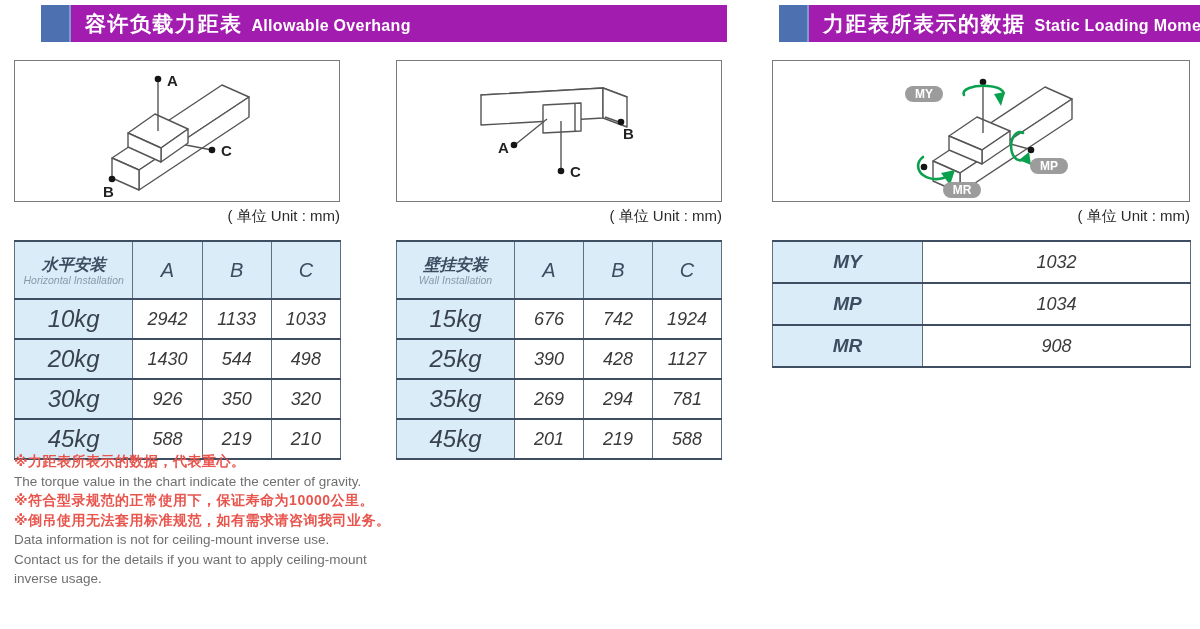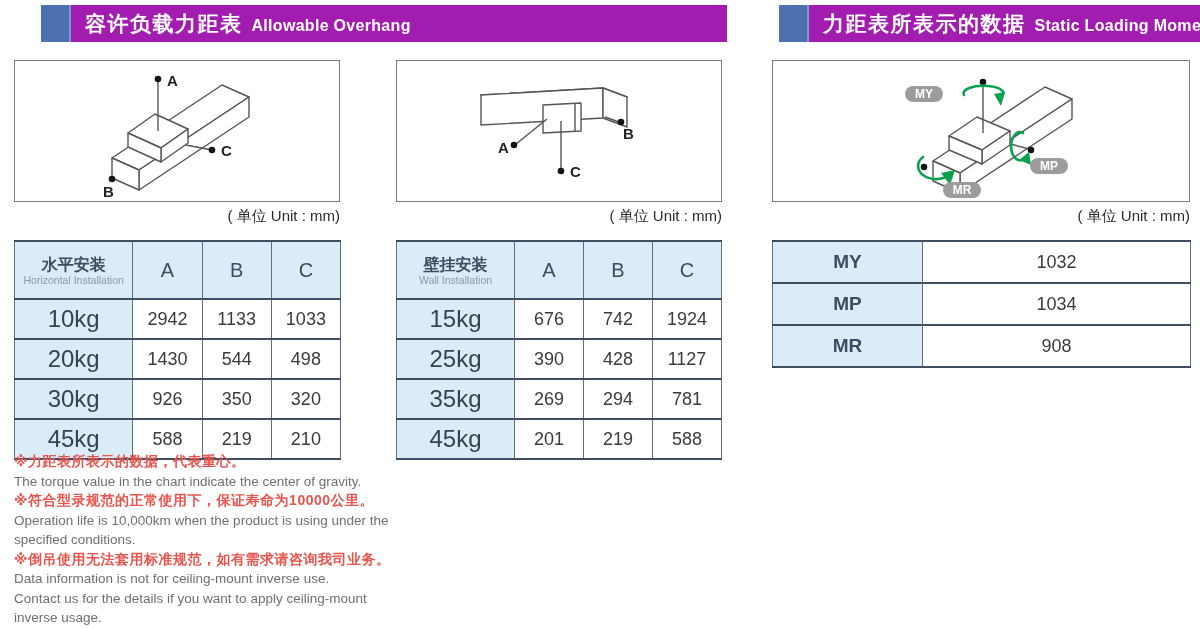--- a/index.html
+++ b/index.html
@@ -28,21 +28,21 @@
   #unit3{left:772px;width:418px;}
 
   
   table.dtable{position:absolute;top:240px;border-collapse:collapse;table-layout:fixed;}
   #t1{left:14px;width:327px;}
   #t2{left:396px;width:291px;}
   #t3{left:772px;width:418px;}
   .dtable th,.dtable td{
     border-top:2px solid #3f4e63;border-bottom:2px solid #3f4e63;
     border-left:1px solid #61707f;border-right:1px solid #61707f;
-    text-align:center;vertical-align:middle;padding:0;background:#fff;}
+    text-align:center;vertical-align:middle;padding:0;background:#fff;font-style:italic;}
   .dtable tr.head th{height:56px;background:#d9ecf8;}
   .dtable tr.data td{height:38px;}
   #t3 tr.data td{height:40px;}
   .hd-cn{font-size:16px;font-weight:bold;color:#3c4d61;line-height:19px;}
   .hd-en{font-size:10.5px;font-weight:normal;color:#8a99a8;line-height:12px;}
   .colhead{font-size:20px;font-weight:400;color:#3c4d61;}
   td.load{background:#d9ecf8;font-size:24px;color:#3a434d;}
   td.val{font-size:18px;color:#3a3a3a;}
   td.axis{background:#d9ecf8;font-size:19px;font-weight:bold;color:#3c4d61;}
 
@@ -274,22 +274,20 @@
   </tbody>
     </table>
 
   <div class="footnotes">
     <div class="fn">
       <div class="fn-cn">※力距表所表示的数据，代表重心。</div>
       <div class="fn-en">The torque value in the chart indicate the center of gravity.</div>
     </div>
     <div class="fn">
       <div class="fn-cn">※符合型录规范的正常使用下，保证寿命为10000公里。</div>
-      <div class="fn-en">Operation life is 10,000km when the product is using under the
- specified conditions.</div>
     </div>
     <div class="fn">
       <div class="fn-cn">※倒吊使用无法套用标准规范，如有需求请咨询我司业务。</div>
       <div class="fn-en">Data information is not for ceiling-mount inverse use.
 Contact us for the details if you want to apply ceiling-mount
 inverse usage.</div>
     </div>
   </div>
 
 </div>

